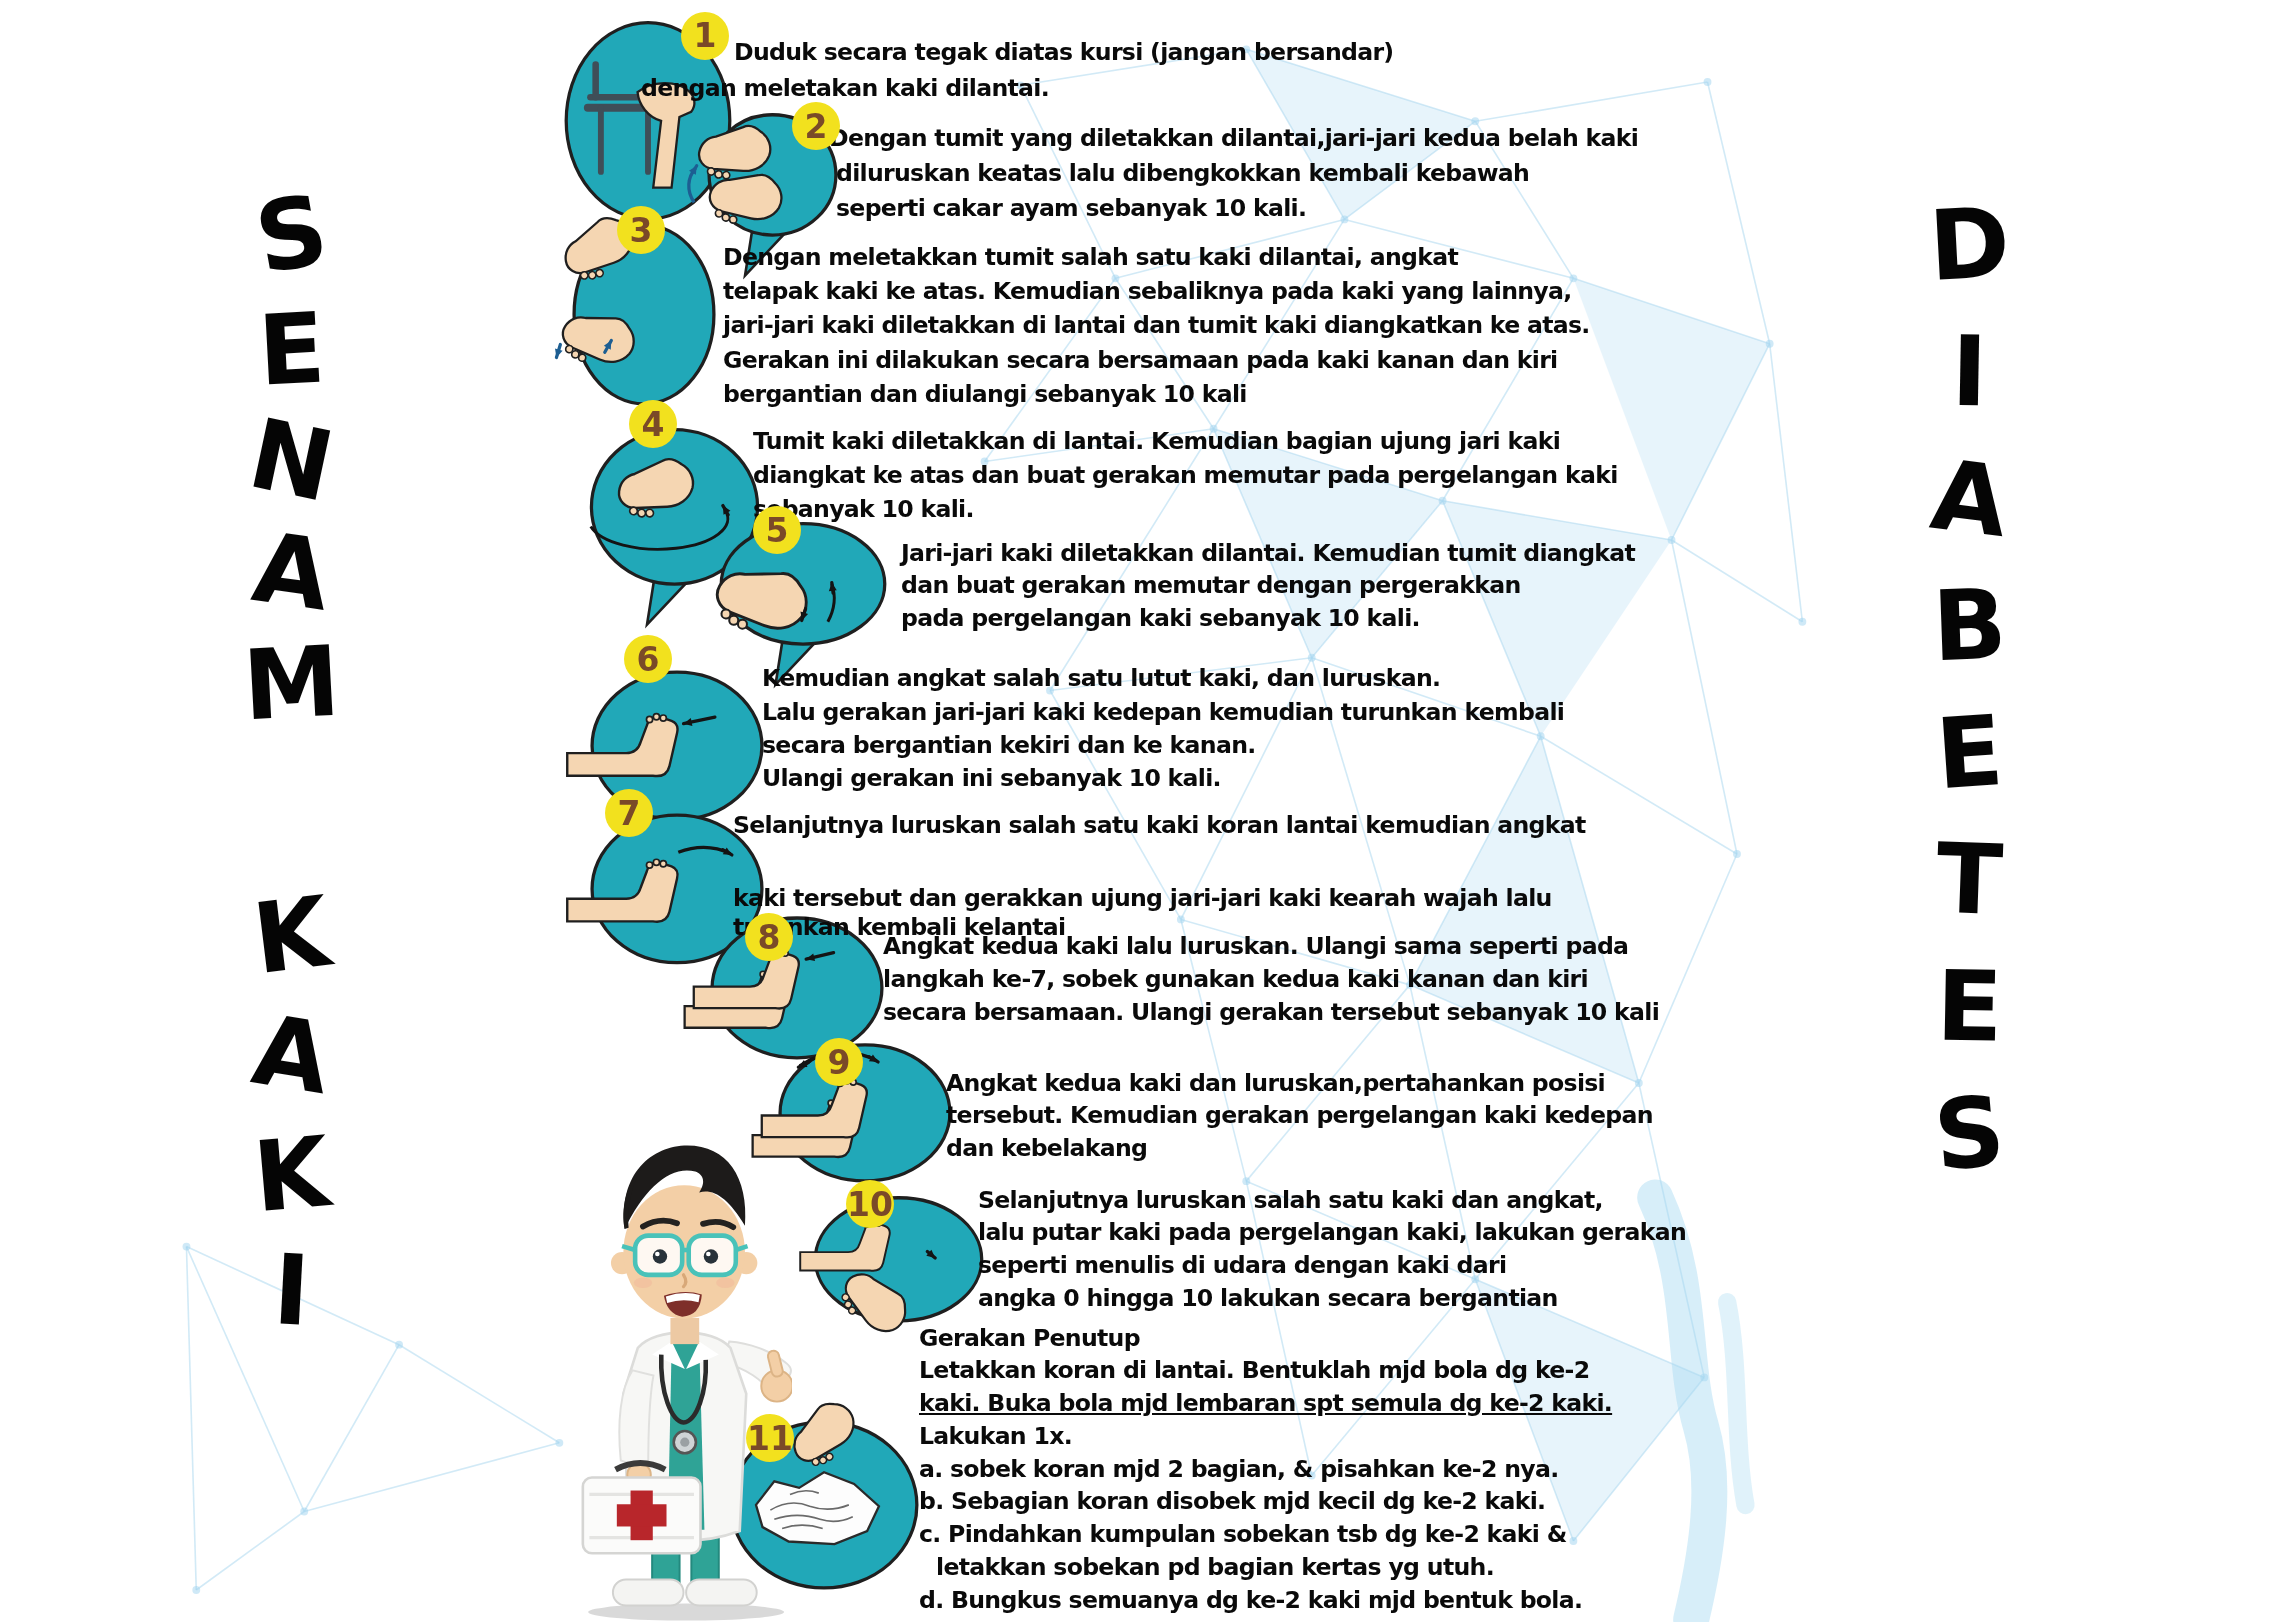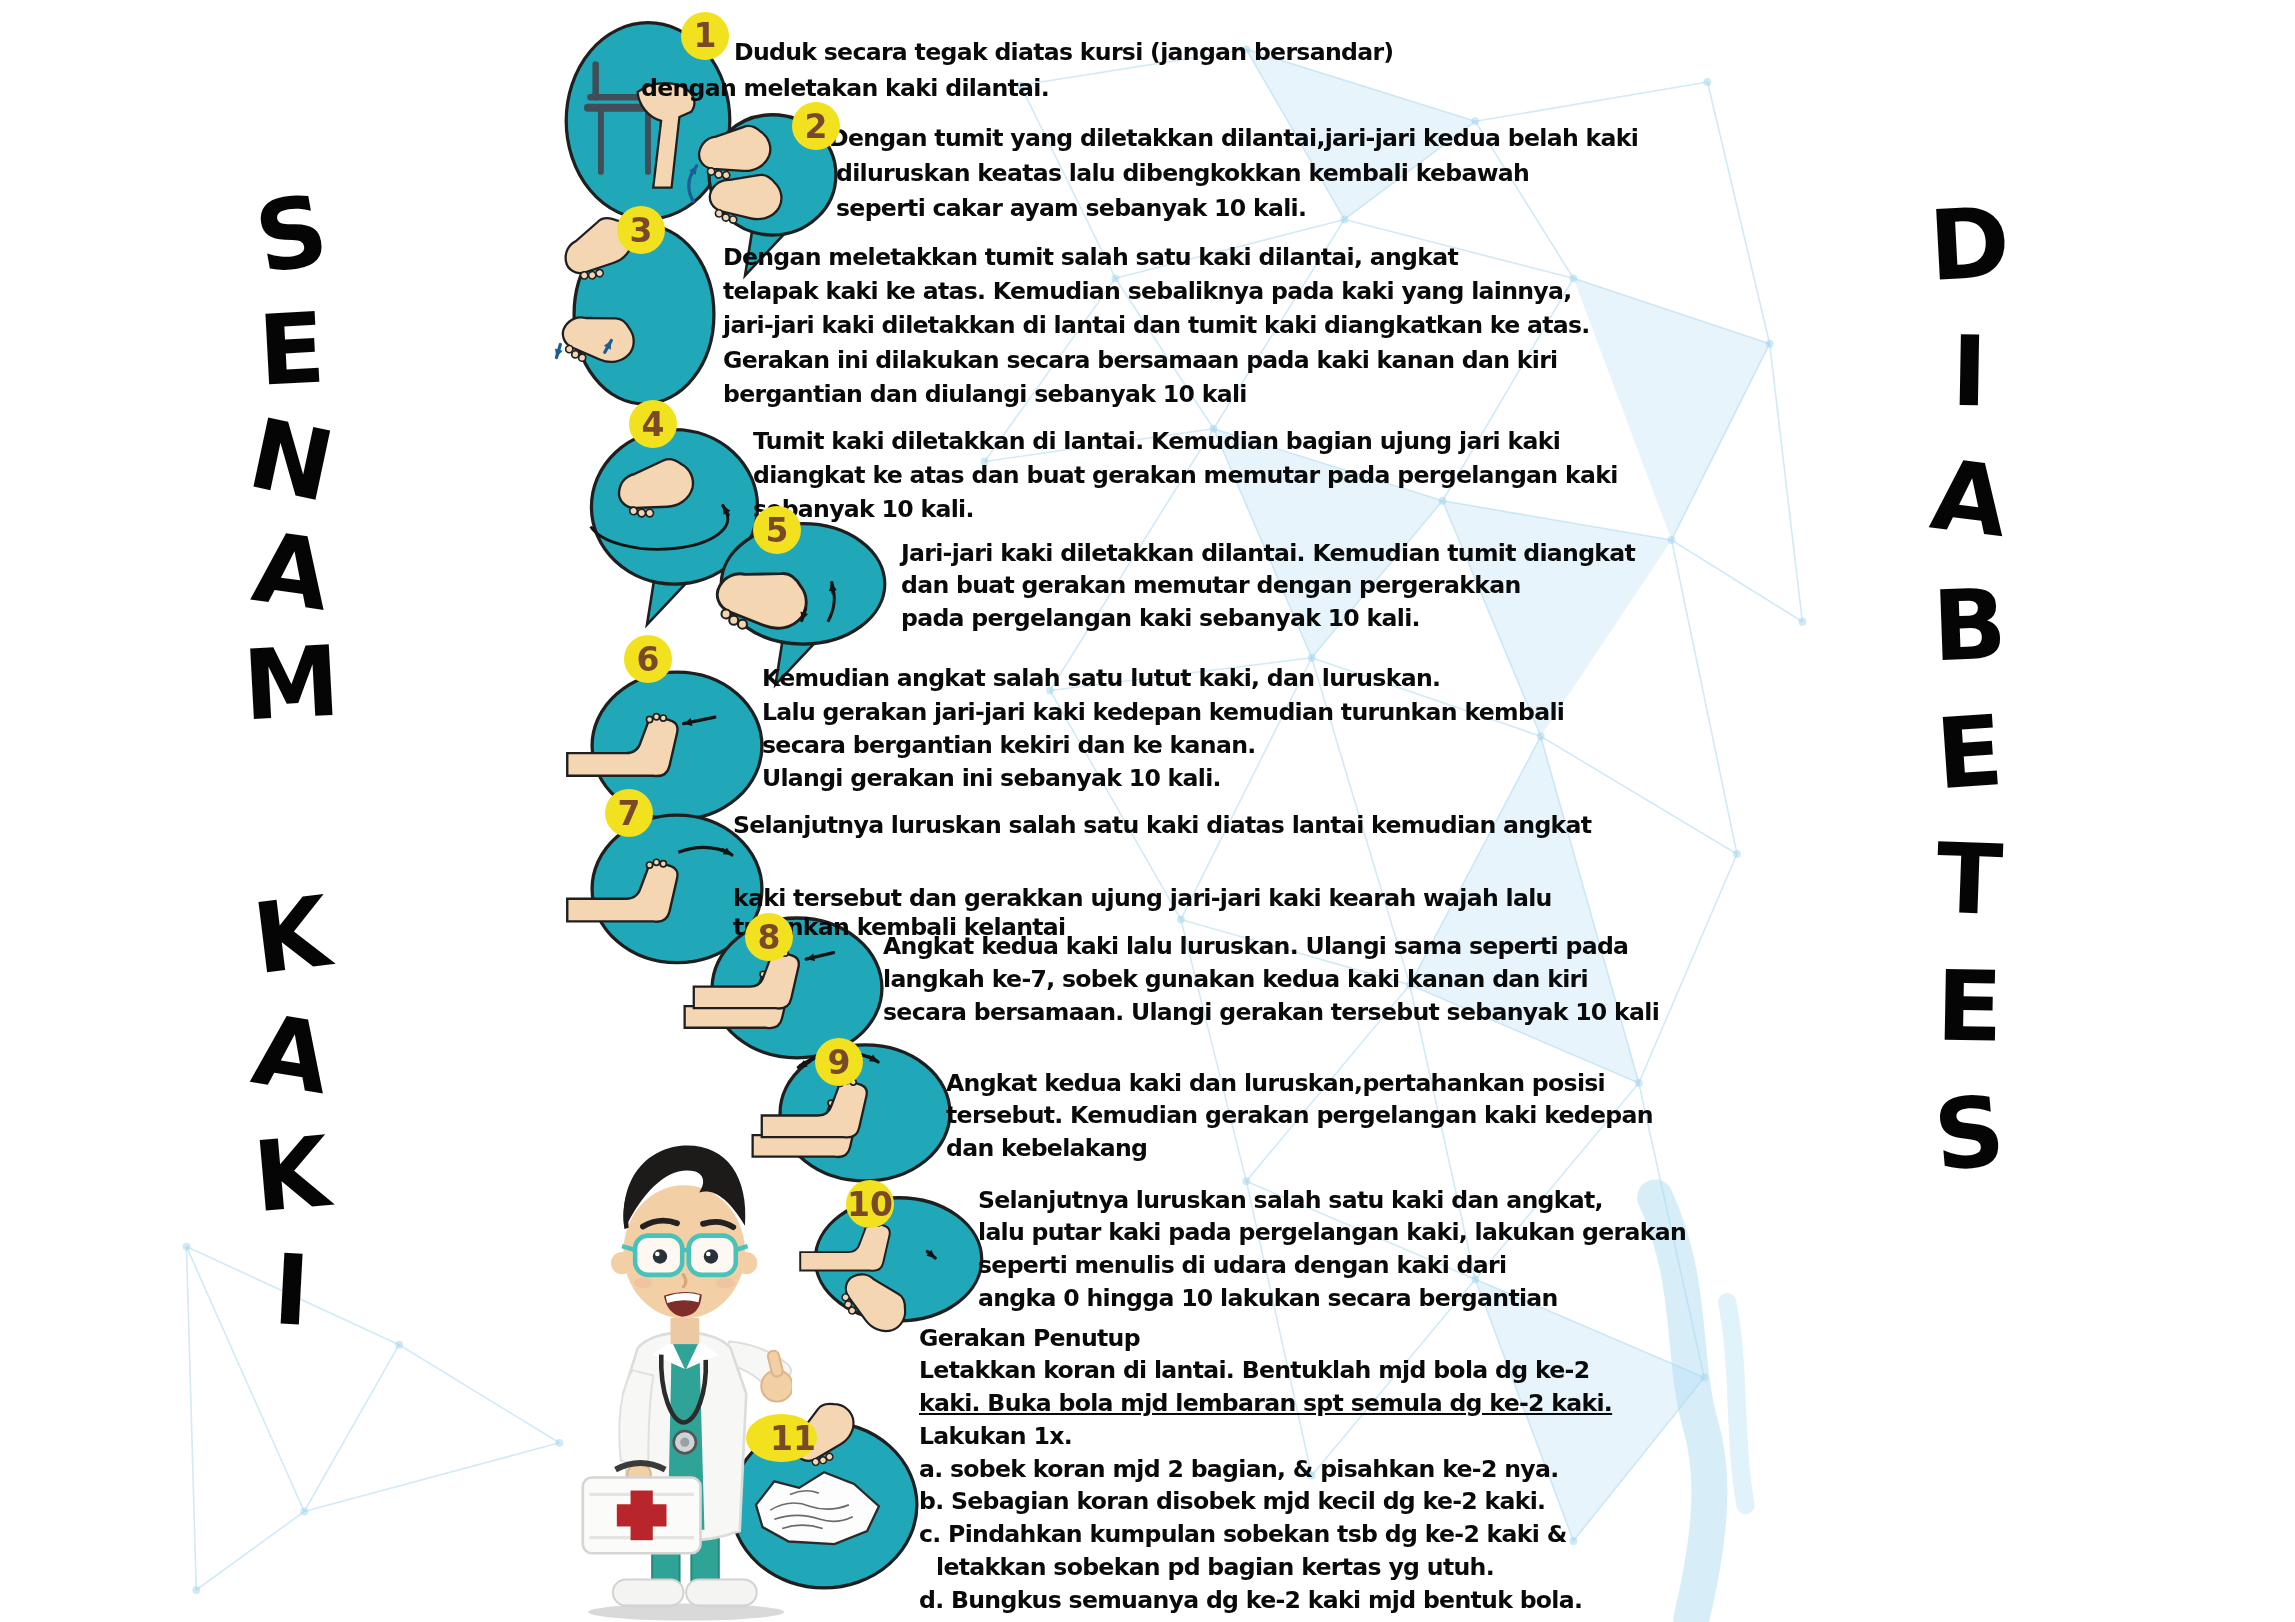--- a/index.html
+++ b/index.html
@@ -284,21 +284,21 @@
     <circle cx="130" cy="7" r="4.5" fill="#f5d6b2" stroke="#1f1f1f" stroke-width="2.5"></circle>
     <circle cx="140" cy="9" r="4.5" fill="#f5d6b2" stroke="#1f1f1f" stroke-width="2.5"></circle>
         </g>
         <path d="M227,107 q42,-16 80,2" fill="none" stroke="#141414" stroke-width="5"></path>
         <g>
     <line x1="295" y1="103" x2="309" y2="111" stroke="#141414" stroke-width="5" stroke-linecap="round"></line>
     <polygon points="309,111 295.03345496308964,110.03272561702768 301.0759484359309,99.45836203955548" fill="#141414"></polygon>
         </g>
       </svg>
       <div class="step-badge" style="left:605px;top:789px;">7</div>
-      <div class="step-line" style="left:733px;top:811px;">Selanjutnya luruskan salah satu kaki diatas lantai kemudian angkat</div>
+      <div class="step-line" style="left:733px;top:811px;">Selanjutnya luruskan salah satu kaki koran lantai kemudian angkat</div>
       <div class="step-line" style="left:733px;top:844px;margin-top:40px;">kaki tersebut dan gerakkan ujung jari-jari kaki kearah wajah lalu</div>
       <div class="step-line" style="left:733px;top:877px;margin-top:36px;">turunkan kembali kelantai</div>
       <svg class="step-circle" style="left:650px;top:885px;width:294px;height:245px" viewBox="0 0 450 374">
         <ellipse cx="225" cy="157" rx="130" ry="107" fill="#21a8b8" stroke="#1f1f1f" stroke-width="5"></ellipse>
         <g transform="translate(53,125) rotate(0) scale(1)">
     <path d="M0,60 L86,60 C98,60 104,54 107,44 L116,20 C119,9 128,5 137,8 L152,13 C160,16 162,23 160,31 L149,79 C146,91 137,95 125,93 L0,93 Z" fill="#f5d6b2" stroke="#1f1f1f" stroke-width="3.5"></path>
     <circle cx="120" cy="11" r="4.5" fill="#f5d6b2" stroke="#1f1f1f" stroke-width="2.5"></circle>
     <circle cx="130" cy="7" r="4.5" fill="#f5d6b2" stroke="#1f1f1f" stroke-width="2.5"></circle>
     <circle cx="140" cy="9" r="4.5" fill="#f5d6b2" stroke="#1f1f1f" stroke-width="2.5"></circle>
         </g>
@@ -382,21 +382,21 @@
         <path d="M48,98 q30,-10 62,0" fill="none" stroke="#6a6a6a" stroke-width="2.5"></path>
         <path d="M60,46 q22,-10 44,-2" fill="none" stroke="#6a6a6a" stroke-width="2.5"></path>
       </g>
         <g transform="translate(173,83) rotate(-48) scale(0.95)">
     <path d="M103,20 C112,30 114,46 106,58 C96,72 78,76 62,71 L18,57 C4,52 -2,38 4,26 C10,14 22,8 34,10 L78,6 C88,4 97,11 103,20 Z" fill="#f5d6b2" stroke="#1f1f1f" stroke-width="3.5"></path>
     <circle cx="14" cy="60" r="5.5" fill="#f5d6b2" stroke="#1f1f1f" stroke-width="2.5"></circle>
     <circle cx="24" cy="67" r="5.5" fill="#f5d6b2" stroke="#1f1f1f" stroke-width="2.5"></circle>
     <circle cx="35" cy="71" r="5.5" fill="#f5d6b2" stroke="#1f1f1f" stroke-width="2.5"></circle>
         </g>
       </svg>
-      <div class="step-badge" style="left:746px;top:1414px;padding-left:23px;">11</div>
+      <div class="step-badge" style="left:746px;top:1414px;">11</div>
     </div>
 
   <div id="closing-layer">
       <div class="step-line" style="left:919px;top:1324px;">Gerakan Penutup</div>
       <div class="step-line" style="left:919px;top:1356px;">Letakkan koran di lantai. Bentuklah mjd bola dg ke-2</div>
       <div class="step-line" style="left:919px;top:1389px;text-decoration:underline;">kaki. Buka bola mjd lembaran spt semula dg ke-2 kaki.</div>
       <div class="step-line" style="left:919px;top:1422px;">Lakukan 1x.</div>
       <div class="step-line" style="left:919px;top:1455px;">a. sobek koran mjd 2 bagian, &amp; pisahkan ke-2 nya.</div>
       <div class="step-line" style="left:919px;top:1487px;">b. Sebagian koran disobek mjd kecil dg ke-2 kaki.</div>
       <div class="step-line" style="left:919px;top:1520px;">c. Pindahkan kumpulan sobekan tsb dg ke-2 kaki &amp;</div>

